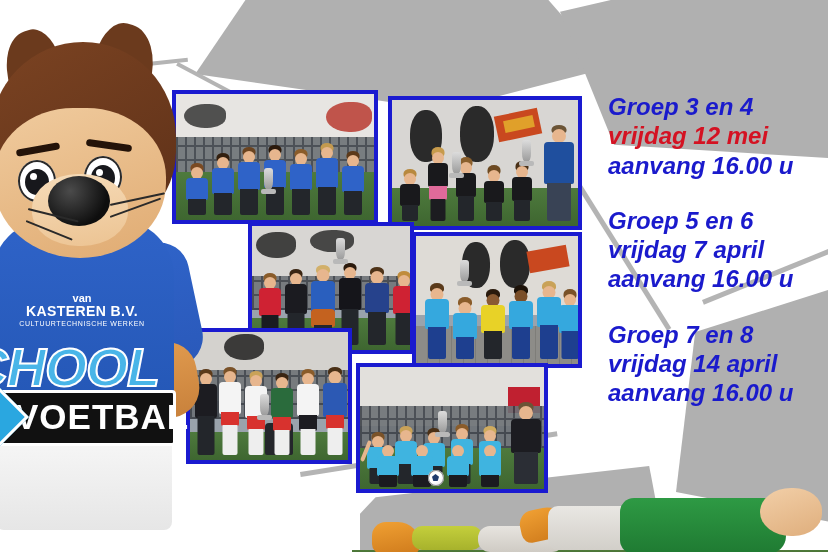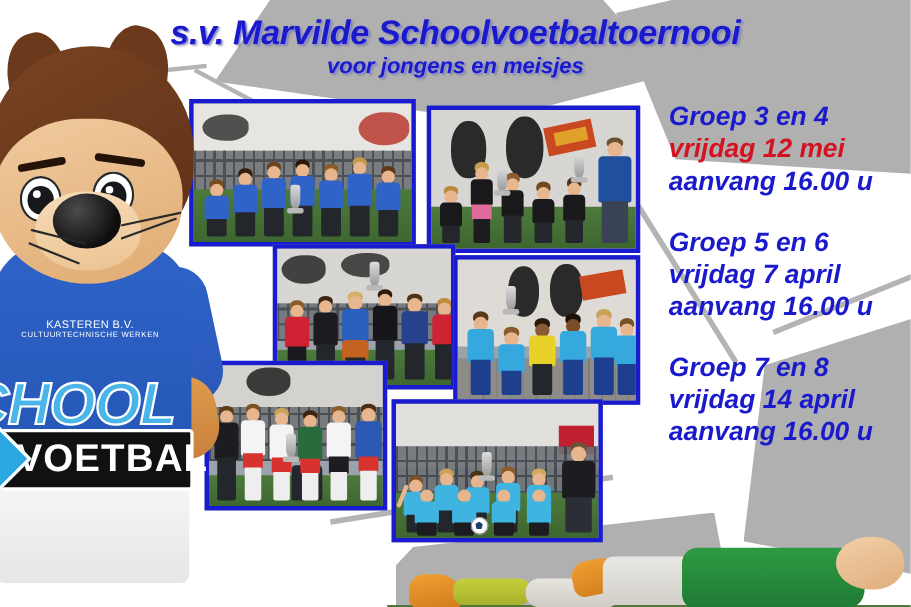--- a/index.html
+++ b/index.html
@@ -135,21 +135,21 @@
   .m-nose{position:absolute;left:62px;top:152px;width:62px;height:50px;
     background:radial-gradient(circle at 36% 30%,#4b4b4b,#0e0e0e 70%);
     border-radius:50%;}
   .m-whisk{position:absolute;height:2px;background:#2a2a2a;border-radius:2px;
     transform-origin:0 50%;}
   .m-sponsor{position:absolute;left:14px;top:266px;width:164px;text-align:center;
     color:#ffffff;line-height:1.12;}
   .m-sponsor .vk{display:inline-block;border:2px solid #ffffff;padding:1px 10px;
     font-size:20px;font-weight:bold;letter-spacing:1px;}
   .m-sponsor .van{font-size:11px;font-weight:bold;margin-top:2px;}
-  .m-sponsor .kb{font-size:10px;font-weight:normal;letter-spacing:.4px;}
+  .m-sponsor .kb{font-size:14px;font-weight:bold;letter-spacing:.4px;}
   .m-sponsor .ct{font-size:7px;letter-spacing:.6px;}
 
   
   .logo{position:absolute;left:-66px;top:336px;width:244px;height:120px;z-index:34;}
   .logo-top{position:absolute;left:0;top:0;font-size:54px;font-weight:bold;
     font-style:italic;letter-spacing:-1px;color:#49b5e8;
     -webkit-text-stroke:2px #ffffff;white-space:nowrap;}
   .logo-bar{position:absolute;left:22px;top:54px;width:214px;height:50px;
     background:#111111;border:3px solid #ffffff;border-radius:4px;}
   .logo-bar span{position:absolute;left:56px;top:4px;font-size:35px;
@@ -199,24 +199,20 @@
     <div class="panel" style="left:292px;top:466px;width:380px;height:120px;
                 clip-path:polygon(22% 26%,94% 0,100% 100%,0 100%);"></div>
 
     <div class="seam" style="left:560px;top:150px;width:210px;height:5px;transform:rotate(58deg);"></div>
     <div class="seam" style="left:702px;top:300px;width:150px;height:5px;transform:rotate(-22deg);"></div>
     <div class="seam" style="left:300px;top:472px;width:260px;height:5px;transform:rotate(-9deg);"></div>
     <div class="seam" style="left:178px;top:62px;width:120px;height:4px;transform:rotate(28deg);"></div>
     <div class="seam" style="left:110px;top:66px;width:78px;height:4px;transform:rotate(-6deg);"></div>
   </div>
 
-  <div class="title-wrap">
-    <div class="title-main">s.v. Marvilde Schoolvoetbaltoernooi</div>
-    <div class="title-sub">voor jongens en meisjes</div>
-  </div>
 
   <div class="photo" style="left:172px;top:90px;width:206px;height:134px;">
     <div class="scene">
       <div class="wall"></div>
       <div class="graffito" style="left:8px;top:10px;width:42px;height:24px;"></div>
       <div class="graffito" style="left:150px;top:8px;width:46px;height:30px;background:#b63026;"></div>
       <div class="fence"></div>
       <div class="turf"></div>
       <div class="kid" style="left:8px;width:26px;height:52px;">
         <div class="hair" style="top:0;width:13px;height:9px;background:#7a4a22;"></div>
@@ -569,20 +565,21 @@
   <div class="bottom-white"></div>
 
   <div class="mascot">
     <div class="m-armL"></div>
     <div class="m-armR"></div>
     <div class="m-handR"></div>
     <div class="m-body"></div>
     <div class="m-shorts"></div>
 
     <div class="m-sponsor">
+      <div class="van">van</div>
       <div class="kb">KASTEREN B.V.</div>
       <div class="ct">CULTUURTECHNISCHE WERKEN</div>
     </div>
 
     <div class="m-earL"></div>
     <div class="m-earR"></div>
     <div class="m-hairback"></div>
     <div class="m-face"></div>
 
     <div class="m-brow" style="left:30px;top:122px;width:44px;transform:rotate(-10deg);"></div>

